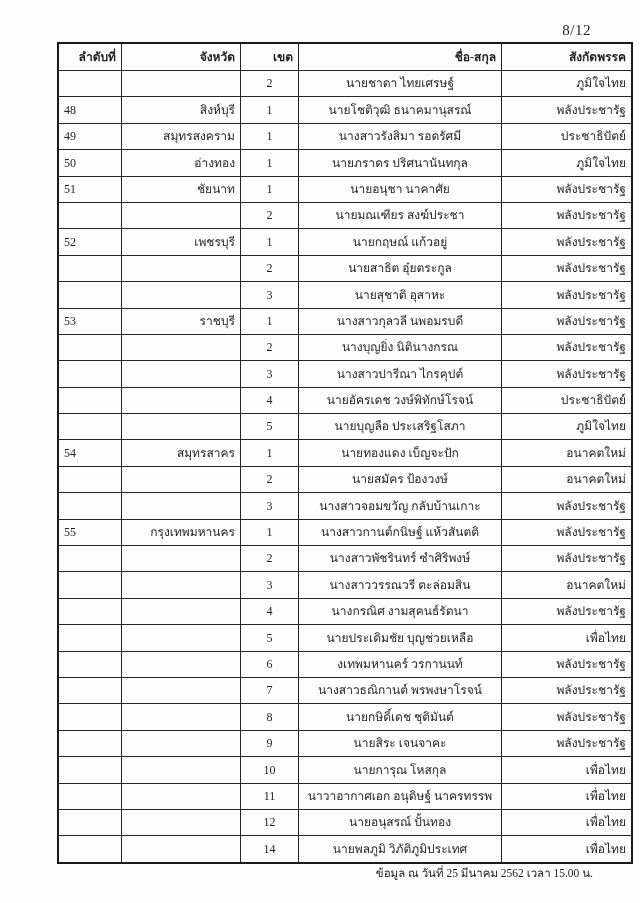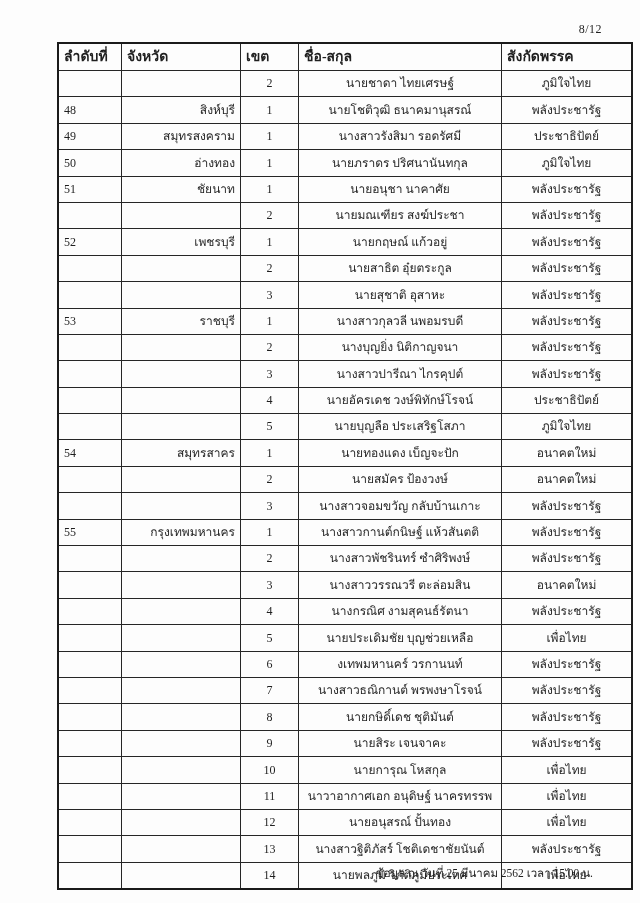--- a/index.html
+++ b/index.html
@@ -8,22 +8,22 @@
     height: 903px;
     position: relative;
     background: var(--paper, #fdfdfd);
     color: var(--ink, #1f1f1f);
     font-family: "Liberation Serif", "DejaVu Serif", serif;
     overflow: hidden;
   }
   .page-number {
     position: absolute;
     top: 22px;
-    right: 38px;
-    font-size: 12px;
+    right: 49px;
+    font-size: 15px;
     letter-spacing: 0.5px;
   }
   table.results {
     position: absolute;
     left: 57px;
     top: 42px;
     width: 526px;
     border-collapse: collapse;
     table-layout: fixed;
     border: 2.5px solid #1b1b1b;
@@ -33,29 +33,29 @@
     padding: 0 5px;
     font-size: 12px;
     height: 25.4px;
     line-height: 1.05;
     overflow: hidden;
     white-space: nowrap;
     background: transparent;
   }
   table.results th {
     font-weight: bold;
-    text-align: left;
+    text-align: right;
     height: 26px;
-    font-size: 14px;
+    font-size: 12px;
   }
   .col-order    { width: 52px;  text-align: left; }
   .col-province { width: 108px; text-align: right; }
   .col-district { width: 47px;  text-align: center; }
   .col-name     { width: 192px; text-align: center; }
-  .col-party    { width: 119px; text-align: center; }
+  .col-party    { width: 119px; text-align: right; }
   .footer-note {
     position: absolute;
     top: 864px;
     right: 47px;
     font-size: 11.5px;
   }
 </style>
 </head>
 <body style="--paper: #fdfdfd; --ink: #1f1f1f;">
 
@@ -139,21 +139,21 @@
         <td class="col-order">53</td>
         <td class="col-province">ราชบุรี</td>
         <td class="col-district">1</td>
         <td class="col-name">นางสาวกุลวลี นพอมรบดี</td>
         <td class="col-party">พลังประชารัฐ</td>
       </tr>
       <tr>
         <td class="col-order"></td>
         <td class="col-province"></td>
         <td class="col-district">2</td>
-        <td class="col-name">นางบุญยิ่ง นิติกาญจนา</td>
+        <td class="col-name">นางบุญยิ่ง นิตินางกรณ</td>
         <td class="col-party">พลังประชารัฐ</td>
       </tr>
       <tr>
         <td class="col-order"></td>
         <td class="col-province"></td>
         <td class="col-district">3</td>
         <td class="col-name">นางสาวปารีณา ไกรคุปต์</td>
         <td class="col-party">พลังประชารัฐ</td>
       </tr>
       <tr>
@@ -271,27 +271,20 @@
       <tr>
         <td class="col-order"></td>
         <td class="col-province"></td>
         <td class="col-district">12</td>
         <td class="col-name">นายอนุสรณ์ ปั้นทอง</td>
         <td class="col-party">เพื่อไทย</td>
       </tr>
       <tr>
         <td class="col-order"></td>
         <td class="col-province"></td>
-        <td class="col-district">13</td>
-        <td class="col-name">นางสาวฐิติภัสร์ โชติเดชาชัยนันต์</td>
-        <td class="col-party">พลังประชารัฐ</td>
-      </tr>
-      <tr>
-        <td class="col-order"></td>
-        <td class="col-province"></td>
         <td class="col-district">14</td>
         <td class="col-name">นายพลภูมิ วิภัติภูมิประเทศ</td>
         <td class="col-party">เพื่อไทย</td>
       </tr>
     </tbody>
 </table>
 
 <div class="footer-note">ข้อมูล ณ วันที่ 25 มีนาคม 2562 เวลา 15.00 น.</div>
 
 </body></html>

